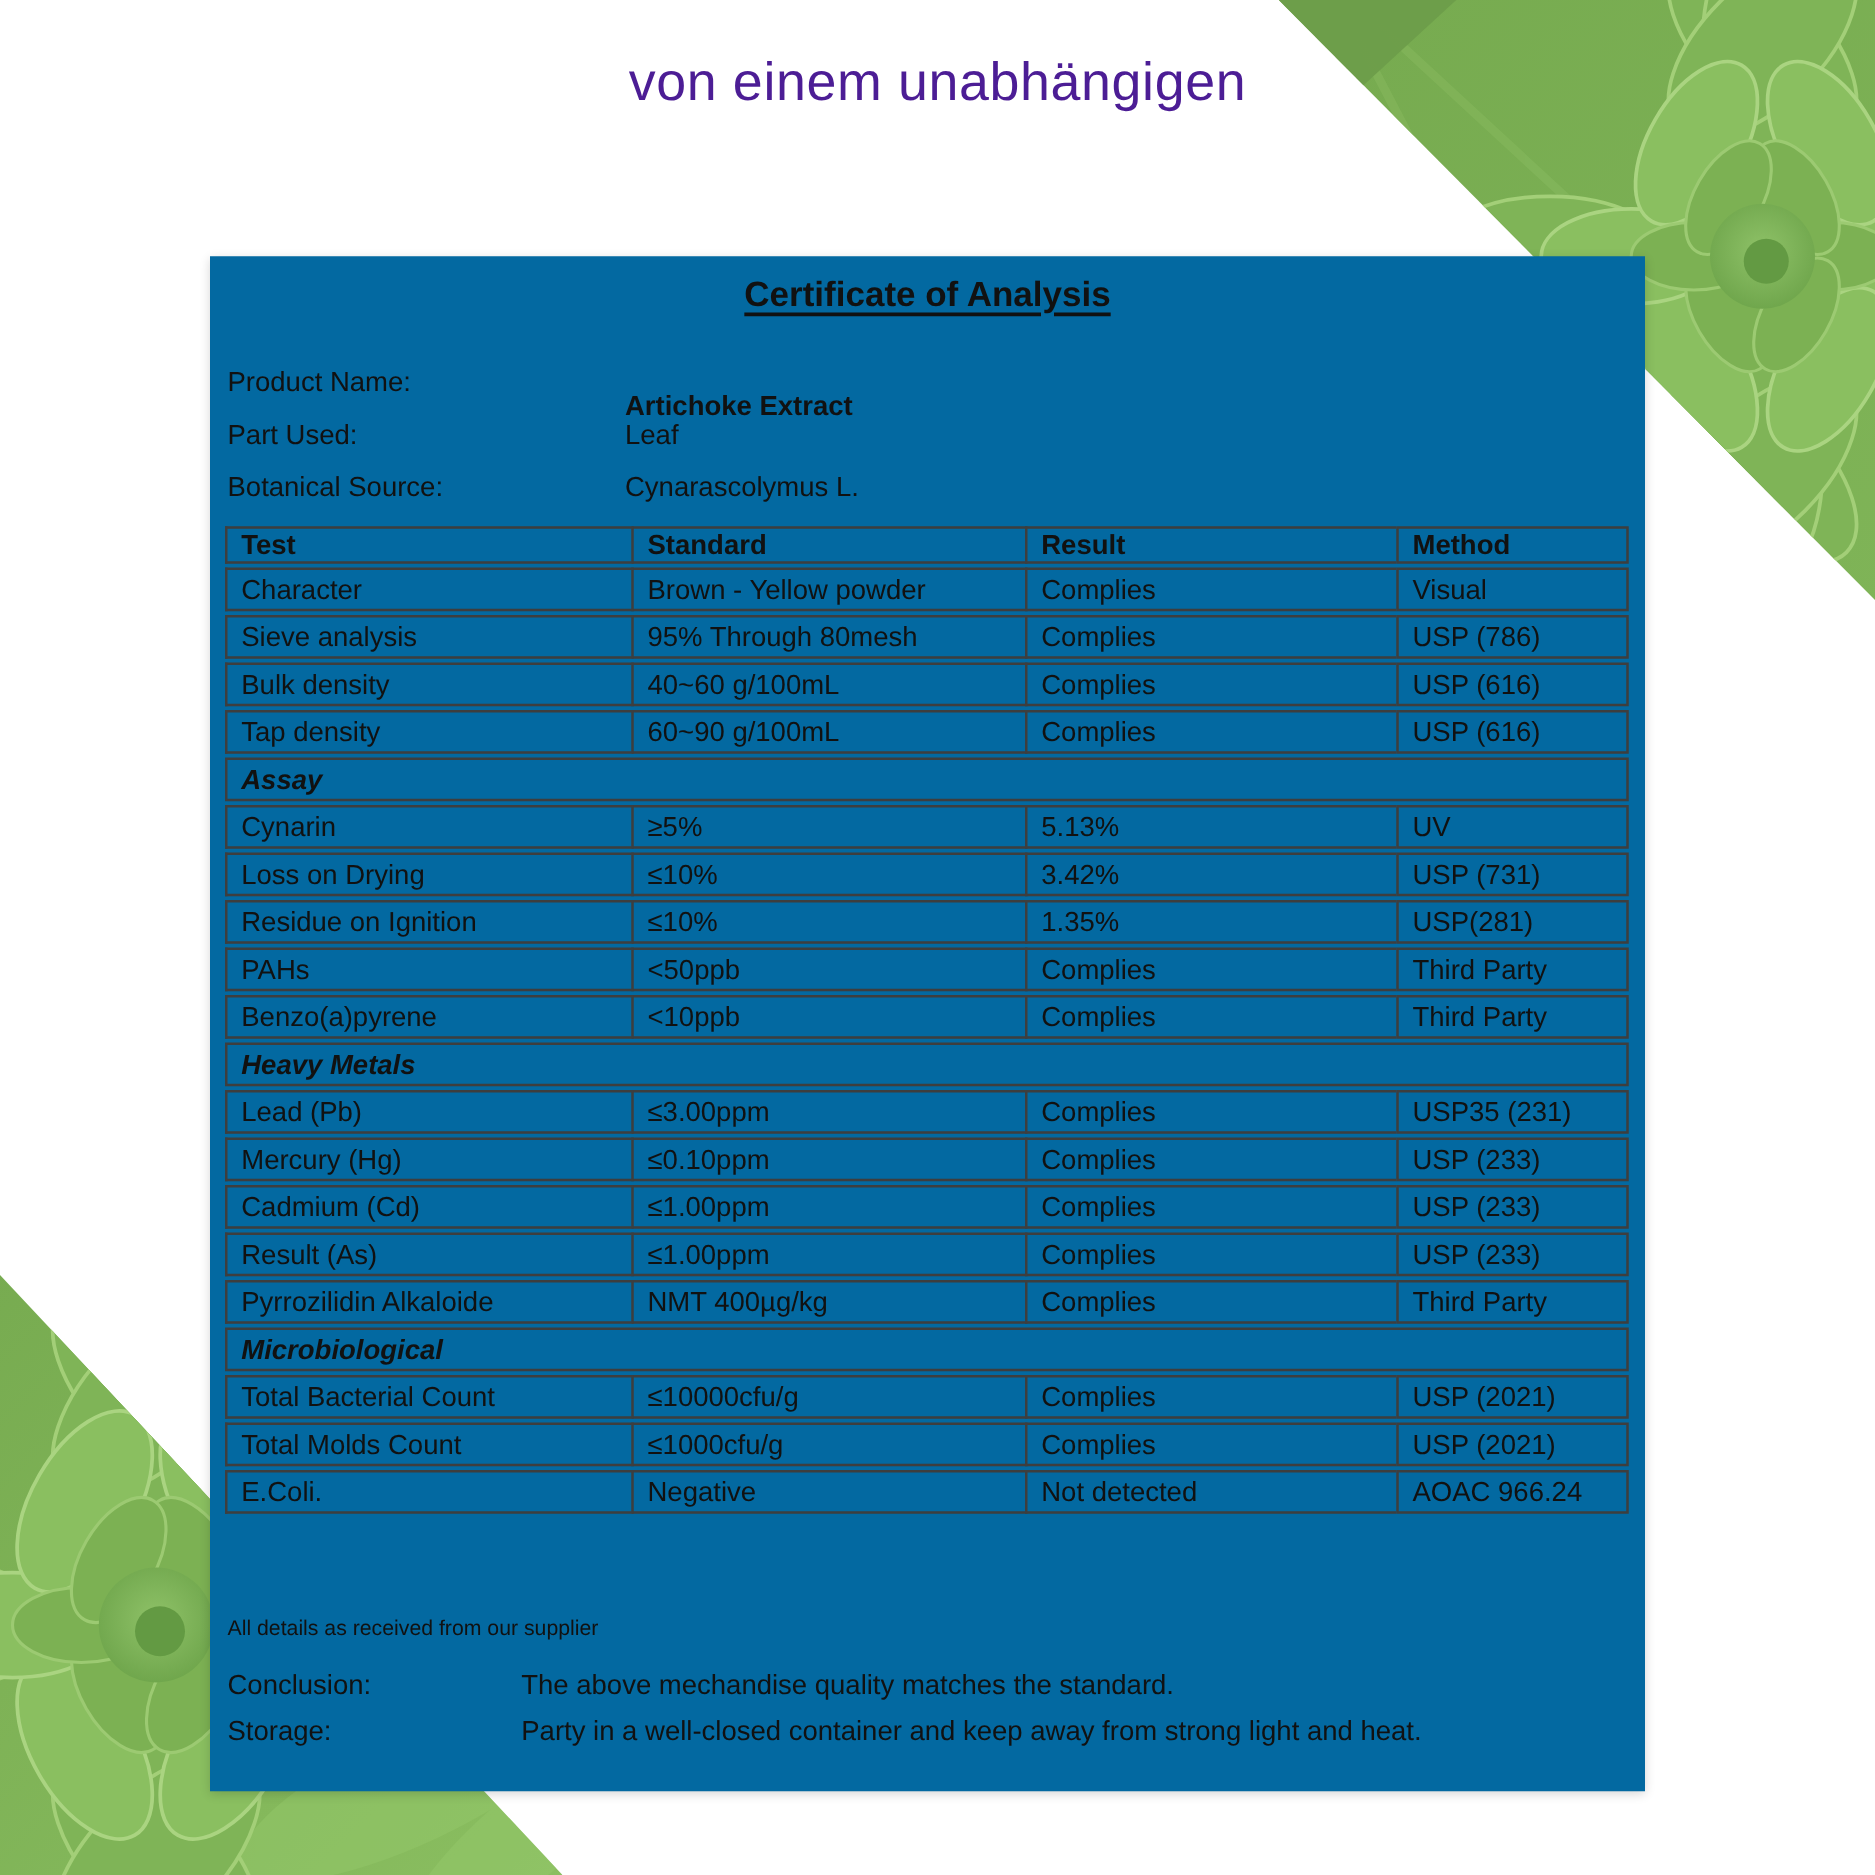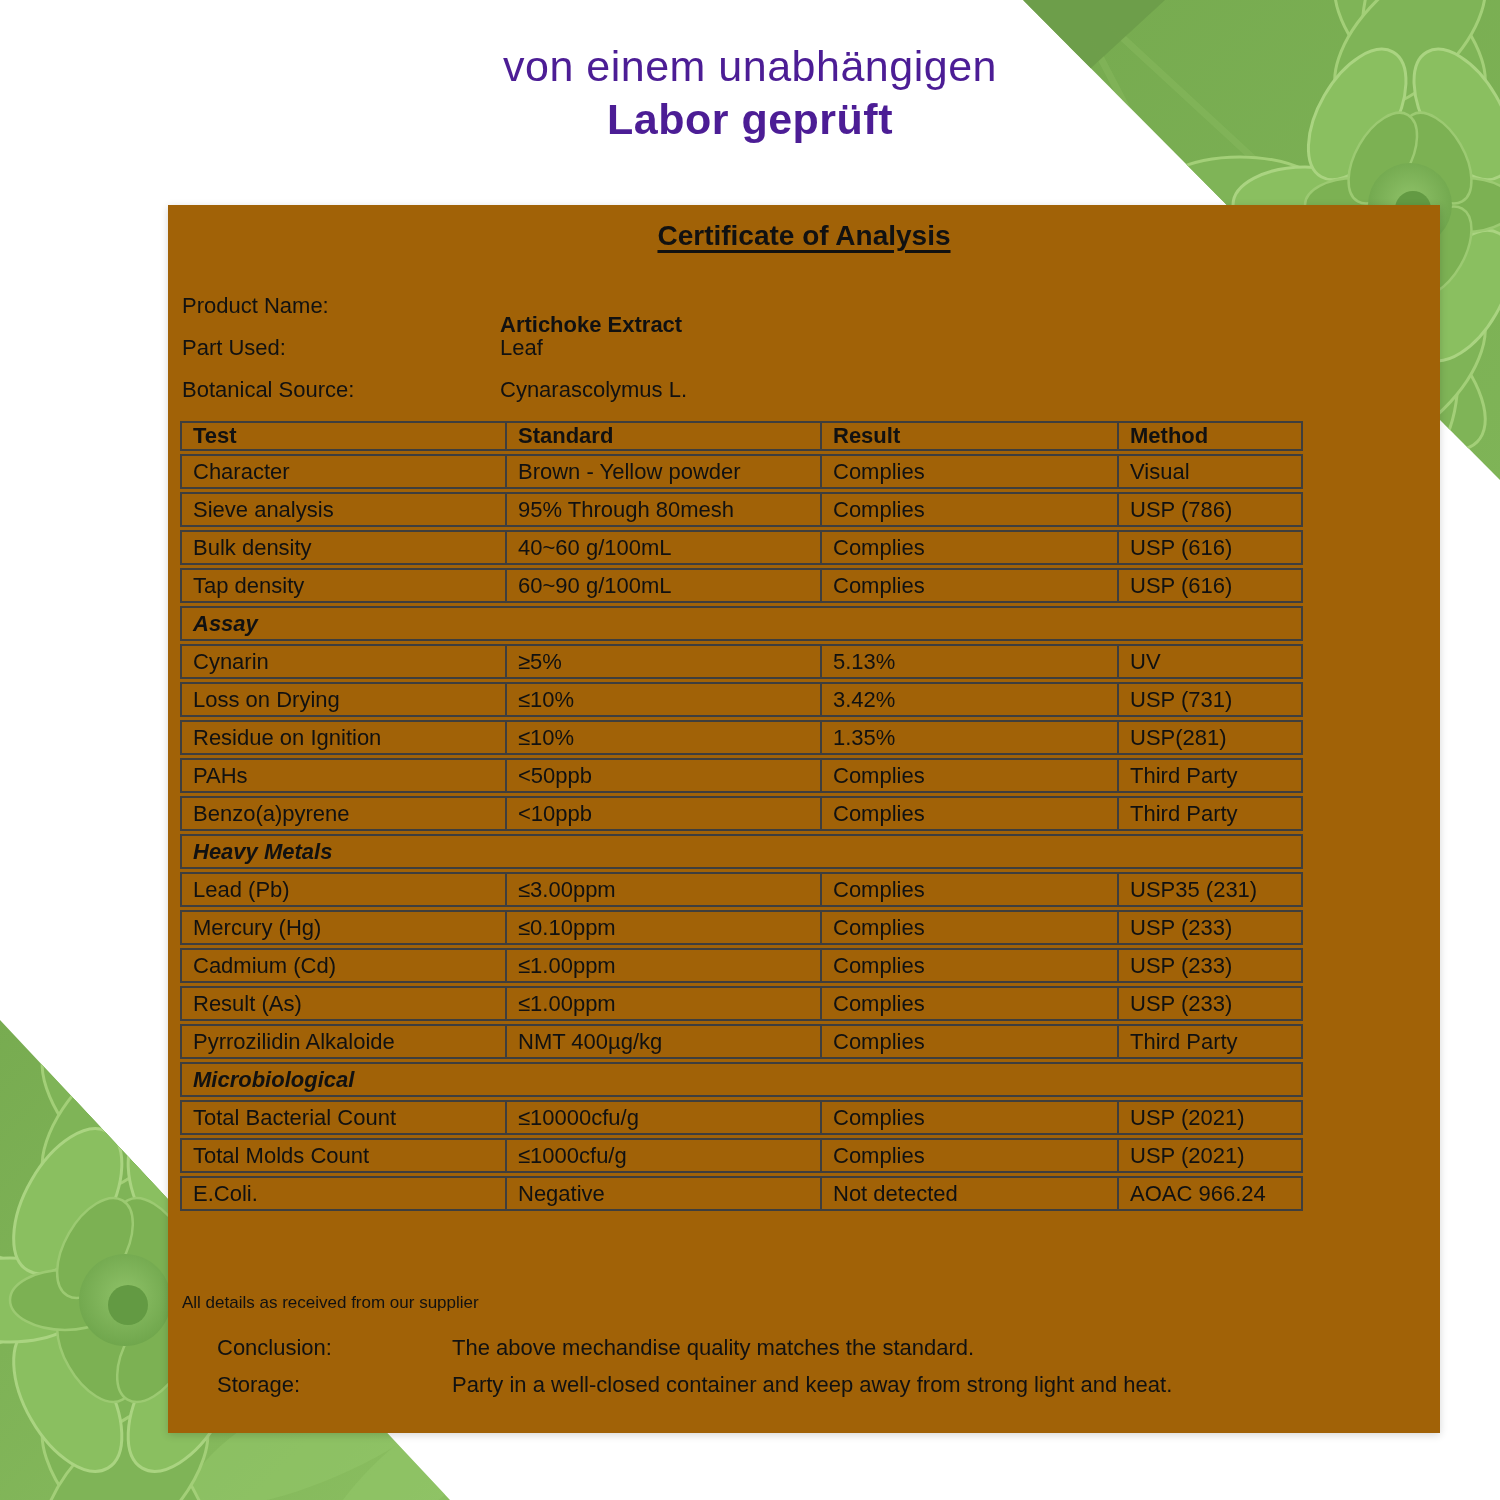--- a/index.html
+++ b/index.html
@@ -22,22 +22,22 @@
   
   .banner{
     position:absolute;left:0;top:40px;width:1500px;text-align:center;
     color:#4c1d95;letter-spacing:.5px;z-index:3;
   }
   .banner-line1{font-size:43px;line-height:53px;font-weight:400;}
   .banner-line2{font-size:43px;line-height:53px;font-weight:700;}
 
   
   .card{
-    position:absolute;left:168px;top:205px;width:1272px;height:1228px;
-    background:#a16207;box-shadow:0 2px 8px rgba(0,0,0,.16);z-index:2;
+    position:absolute;left:168px;top:205px;width:1148px;height:1228px;
+    background:#0369a1;box-shadow:0 2px 8px rgba(0,0,0,.16);z-index:2;
   }
   .card-title{
     position:absolute;top:15px;left:0;width:100%;text-align:center;
     font-size:28px;font-weight:700;
     text-decoration:underline;text-decoration-thickness:2.5px;text-underline-offset:5px;
   }
   .info{position:absolute;left:14px;top:88px;font-size:22px;}
   .info-row{display:flex;height:42px;align-items:flex-start;}
   .info-label{width:318px;flex:none;}
   .info-value{flex:none;}
@@ -57,21 +57,21 @@
     border-top:2px solid #3e3e3e;border-bottom:2px solid #3e3e3e;border-left:2px solid #3e3e3e;
     padding:0 11px;text-align:left;vertical-align:middle;overflow:hidden;white-space:nowrap;
   }
   .coa-table th:last-child,.coa-table td:last-child{border-right:2px solid #3e3e3e;}
   .coa-table th{height:25px;font-weight:700;font-size:22px;}
   .coa-table td{height:31px;font-weight:400;}
   .coa-table td.section{font-weight:700;font-style:italic;}
 
   .note{position:absolute;left:14px;top:1088px;font-size:17px;}
 
-  .footer{position:absolute;left:14px;top:1124px;font-size:22px;line-height:37px;margin-left:35px;}
+  .footer{position:absolute;left:14px;top:1124px;font-size:22px;line-height:37px;}
   .footer-row{display:flex;}
   .footer-label{width:235px;flex:none;}
   .footer-value{max-width:730px;}
 </style>
 </head>
 <body>
 
 <div class="stage">
 
   <div class="deco deco-tr">
@@ -181,21 +181,20 @@
           </g>
           <circle cx="0" cy="0" r="46" fill="url(#coreG2)"></circle>
           <circle cx="3" cy="5" r="20" fill="#639a43"></circle>
         </g>
       </g>
     </svg>
   </div>
 
   <div class="banner">
     <div class="banner-line1">von einem unabhängigen</div>
-    <div class="banner-line2">Labor geprüft</div>
   </div>
 
   <div class="card">
     <div class="card-title">Certificate of Analysis</div>
 
     <div class="info" id="info-rows">
         <div class="info-row">
           <div class="info-label">Product Name:</div>
           <div class="info-value bold">Artichoke Extract</div>
         </div>

